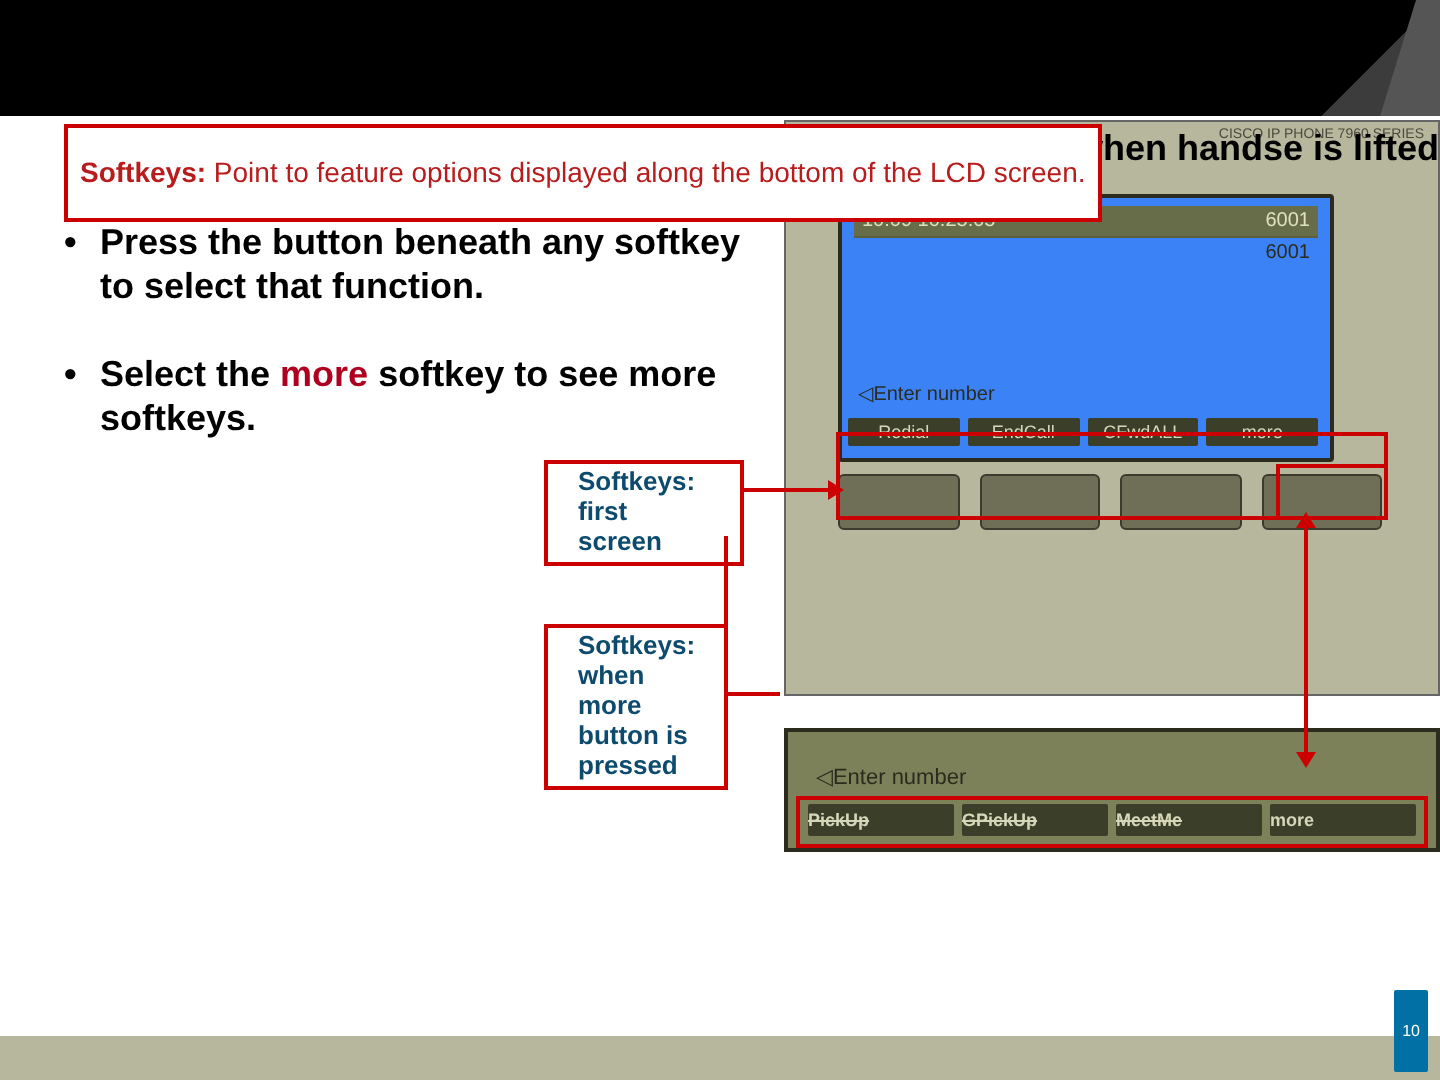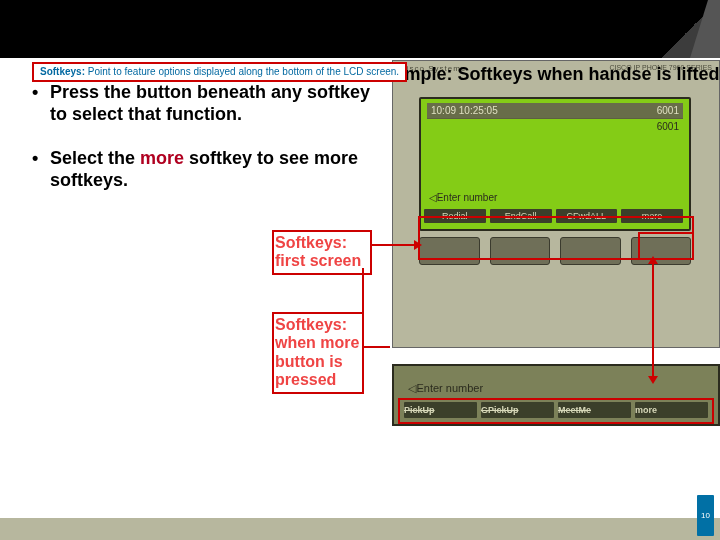--- a/index.html
+++ b/index.html
@@ -13,51 +13,51 @@
   }
   .topbar .notch::after { content:''; position:absolute; right:0; top:0; width:30px; height:100%; background:#555; clip-path: polygon(60% 0, 100% 0, 100% 100%, 0 100%); }
 
   .title-row { padding: 6px 0 6px 54px; }
   .title { font-size: 24px; font-weight: bold; color: #000; }
 
   .content { position: relative; padding: 0 0 0 32px; }
 
   .callout-top {
     display:inline-block; border: 2px solid #cc0000; background: #fff;
-    padding: 2px 6px; font-size: 10px; line-height: 1.2; color:#0369a1;
+    padding: 14px 6px; font-size: 14px; line-height: 1.2; color:#b91c1c;
     position: relative; z-index: 3; margin-top: 4px;
   }
   .callout-top b { font-weight: bold; }
 
   .example-title {
     position: absolute; left: 392px; top: 6px; z-index: 1;
     font-size: 18px; font-weight: bold; color: #000; width: 340px; text-align: center;
   }
 
   ul.bullets { list-style: none; padding: 0; width: 340px; }
   ul.bullets li { position: relative; padding-left: 18px; margin-bottom: 22px; font-size: 18px; line-height: 1.22; color: #000; font-weight: bold; }
   ul.bullets li::before { content: '•'; position: absolute; left: 0; top: 0; font-size: 18px; }
 
   .more-word { color: #b00020; }
 
   .annot {
     position: absolute; border: 2px solid #cc0000; background: #fff;
-    padding: 2px 1px; font-size: 16px; font-weight: bold; color: #ef4444; z-index: 4; line-height: 1.15;
+    padding: 2px 15px; font-size: 13px; font-weight: bold; color: #0c4a6e; z-index: 4; line-height: 1.15;
   }
   .annot-a { left: 272px; top: 230px; width: 100px; }
   .annot-b { left: 272px; top: 312px; width: 92px; }
 
   .phone-panel {
     position: absolute; left: 392px; top: 60px; width: 328px; height: 288px;
     background: #b7b79e;
     border: 1px solid #666;
   }
   .lcd {
-    position: absolute; left: 26px; top: 36px; width: 272px; height: 134px;
-    background: #84cc16; border: 2px solid #2b2b1e; border-radius: 2px;
+    position: absolute; left: 26px; top: 36px; width: 248px; height: 134px;
+    background: #3b82f6; border: 2px solid #2b2b1e; border-radius: 2px;
     color: #2b2b1e;
   }
   .lcd .hdr { position:absolute; top:4px; left:6px; right:6px; height:16px; background:#686d49; color:#dfe0c2; font-size:10px; padding:2px 4px; display:flex; justify-content:space-between; border-bottom:1px solid #2b2b1e33; }
   .lcd .line2 { position:absolute; top:22px; right:10px; font-size:10px; color:#2b2b1e; }
   .lcd .enter { position:absolute; left:8px; bottom:26px; font-size:10px; color:#2b2b1e; }
   .lcd .skrow { position:absolute; bottom:6px; left:3px; right:6px; height:14px; display:flex; gap:4px; }
   .lcd .sk { flex:1; background:#3b3f2a; color:#d6d7b8; font-size:9px; text-align:center; line-height:14px; border-radius:1px; }
 
   .physkeys { position:absolute; left:26px; top:176px; width:272px; height:28px; display:flex; gap:10px; }
   .physkeys .pk { flex:1; background:#6f6f58; border:1px solid #3b3b2e; border-radius:3px; }

